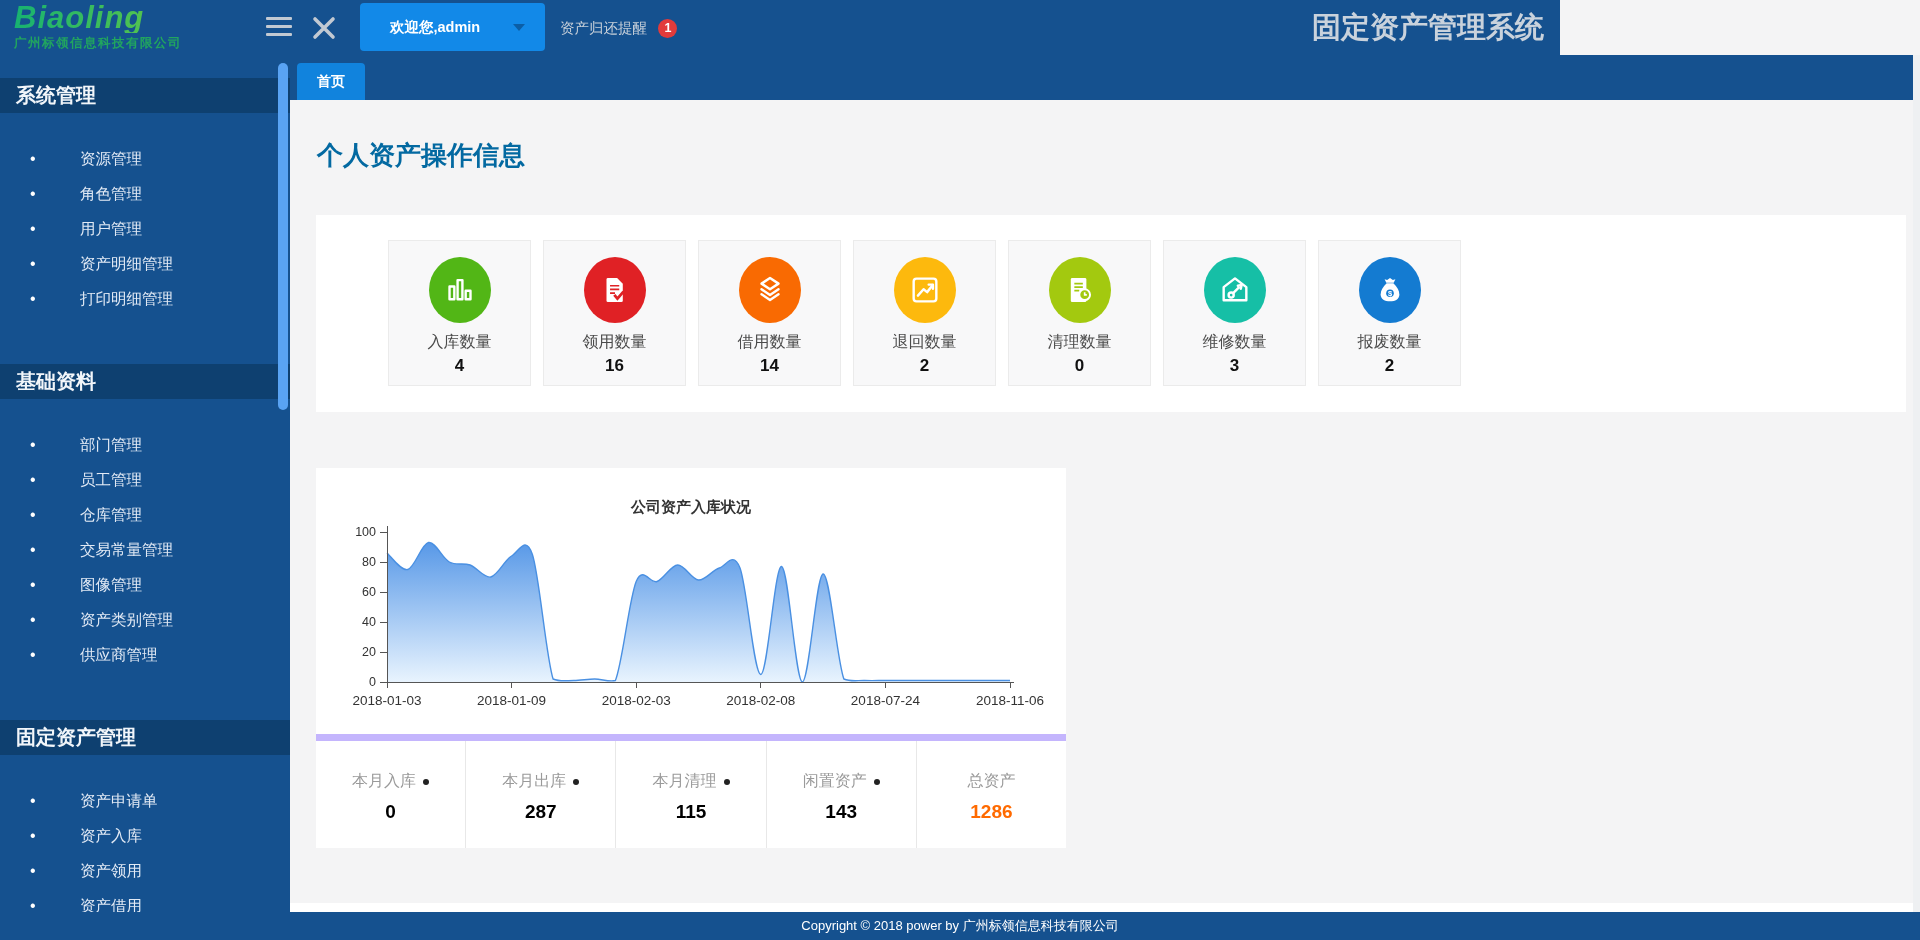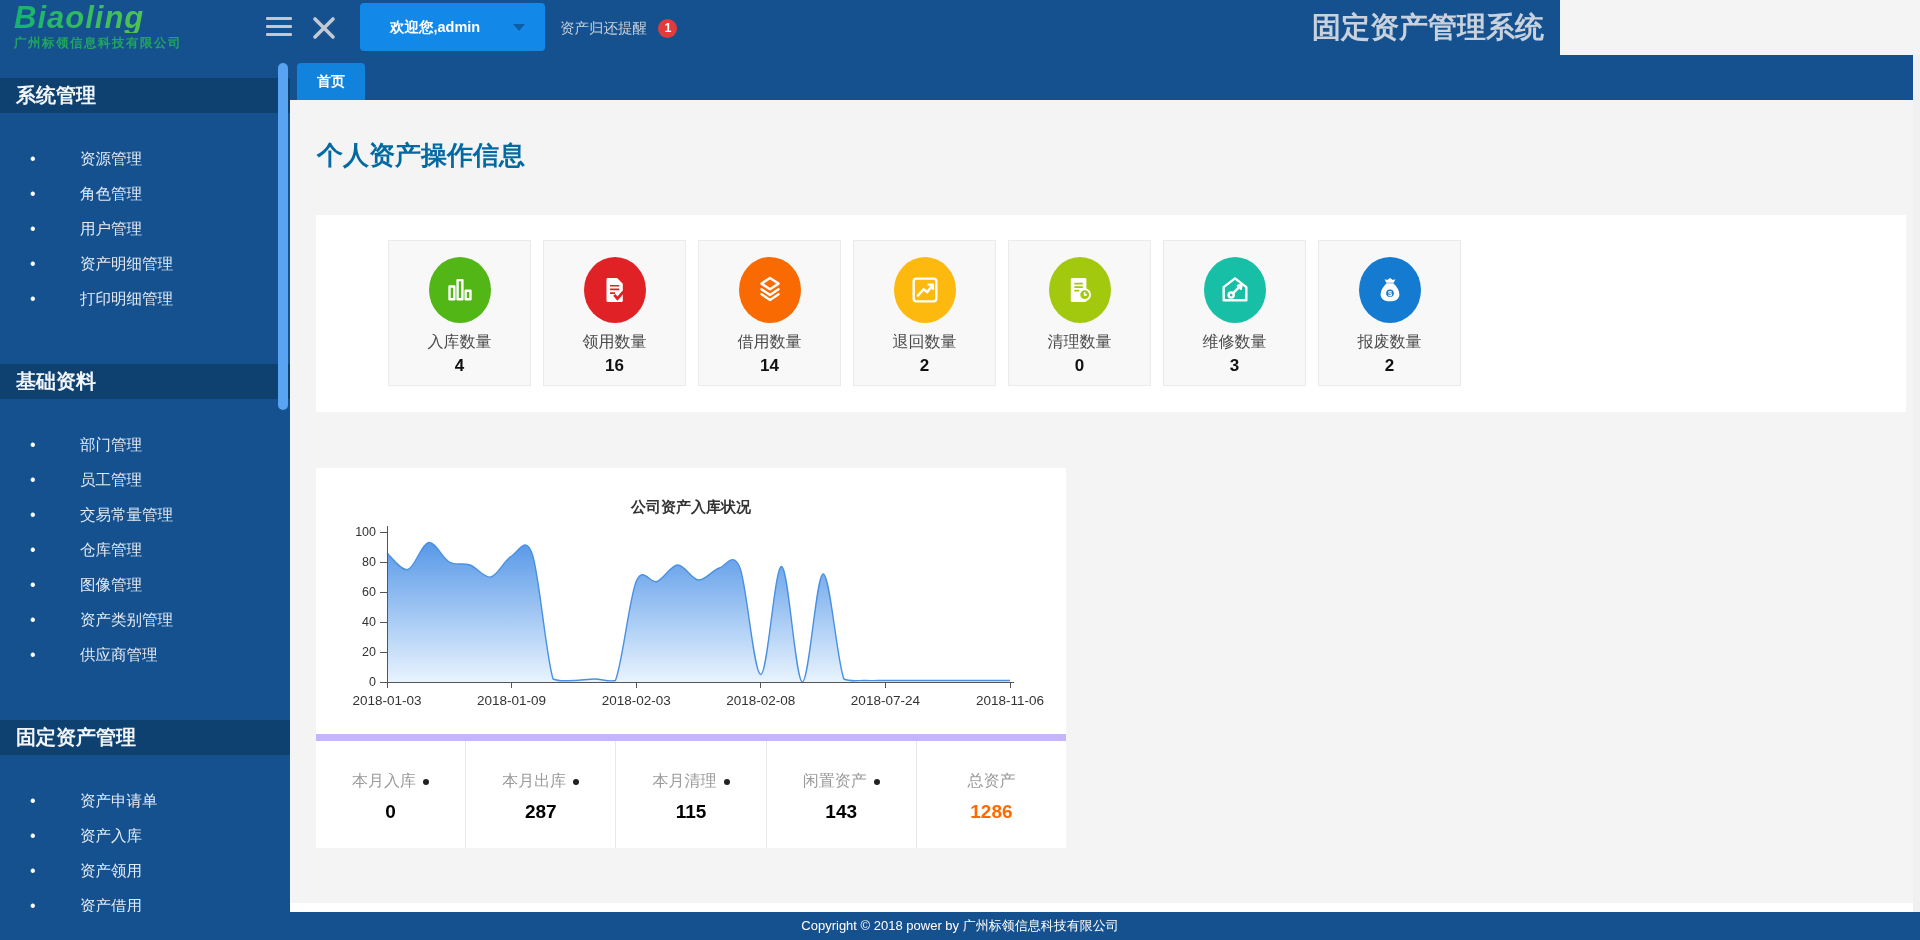--- a/index.html
+++ b/index.html
@@ -111,22 +111,22 @@
         <li><span class="bullet">•</span><span>资源管理</span></li>
         <li><span class="bullet">•</span><span>角色管理</span></li>
         <li><span class="bullet">•</span><span>用户管理</span></li>
         <li><span class="bullet">•</span><span>资产明细管理</span></li>
         <li><span class="bullet">•</span><span>打印明细管理</span></li>
       </ul>
       <div class="side-section-title">基础资料</div>
       <ul class="side-menu">
         <li><span class="bullet">•</span><span>部门管理</span></li>
         <li><span class="bullet">•</span><span>员工管理</span></li>
+        <li><span class="bullet">•</span><span>仓库管理</span></li>
         <li><span class="bullet">•</span><span>交易常量管理</span></li>
-        <li><span class="bullet">•</span><span>仓库管理</span></li>
         <li><span class="bullet">•</span><span>图像管理</span></li>
         <li><span class="bullet">•</span><span>资产类别管理</span></li>
         <li><span class="bullet">•</span><span>供应商管理</span></li>
       </ul>
       <div class="side-section-title">固定资产管理</div>
       <ul class="side-menu">
         <li><span class="bullet">•</span><span>资产申请单</span></li>
         <li><span class="bullet">•</span><span>资产入库</span></li>
         <li><span class="bullet">•</span><span>资产领用</span></li>
         <li><span class="bullet">•</span><span>资产借用</span></li>

